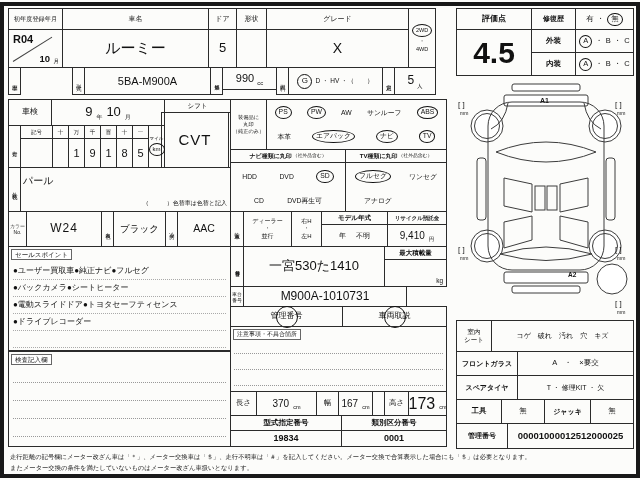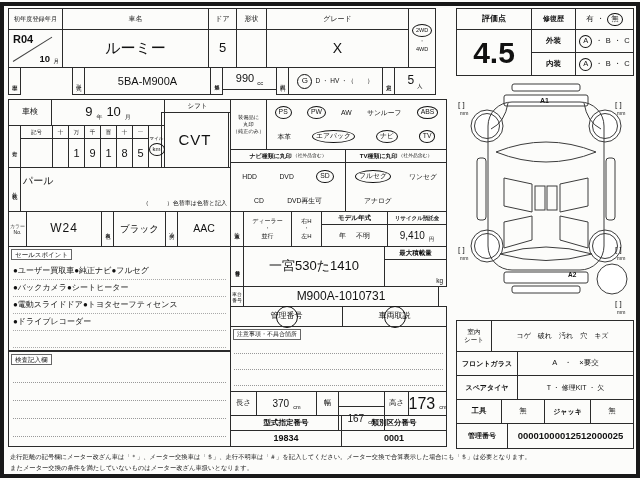--- a/index.html
+++ b/index.html
@@ -228,21 +228,21 @@
   <div class="c" style="left:243px;top:246px;width:142px;height:41px;font-size:13px">一宮530た1410</div>
   <div class="c" style="left:384px;top:246px;width:63px;height:14px;font-size:6.5px;font-weight:bold">最大積載量</div>
   <div class="c" style="left:384px;top:259px;width:63px;height:28px">
     <span style="position:absolute;right:3px;bottom:2px;font-size:6.5px">kg</span>
   </div>
 
   <div class="c col" style="left:230px;top:286px;width:14px;height:21px;font-size:5px;line-height:1.2">
     <span>車台</span>
     <span>番号</span>
   </div>
-  <div class="c" style="left:243px;top:286px;width:196px;height:21px;font-size:12px">M900A-1010731</div>
+  <div class="c" style="left:243px;top:286px;width:164px;height:21px;font-size:12px">M900A-1010731</div>
 
   <div class="c" style="left:230px;top:306px;width:113px;height:21px;font-size:8px">
     <span>管理番号</span>
     <span class="ring"></span>
   </div>
   <div class="c" style="left:342px;top:306px;width:105px;height:21px;font-size:8px">
     <span>車両取説</span>
     <span class="ring"></span>
   </div>
 
@@ -252,21 +252,21 @@
     <div class="dot" style="left:3px;right:3px;top:42px"></div>
     <div class="dot" style="left:3px;right:3px;top:58px"></div>
   </div>
 
   <div class="c" style="left:230px;top:391px;width:27px;height:25px;font-size:7.5px">長さ</div>
   <div class="c" style="left:256px;top:391px;width:61px;height:25px">
     <span style="font-size:10px">370</span>
     <span style="font-size:5.5px;margin:8px 0 0 4px">cm</span>
   </div>
   <div class="c" style="left:316px;top:391px;width:23px;height:25px;font-size:7.5px">幅</div>
-  <div class="c" style="left:338px;top:406px;width:47px;height:25px">
+  <div class="c" style="left:338px;top:391px;width:35px;height:25px">
     <span style="font-size:10px">167</span>
     <span style="font-size:5.5px;margin:8px 0 0 4px">cm</span>
   </div>
   <div class="c" style="left:384px;top:391px;width:25px;height:25px;font-size:7.5px">高さ</div>
   <div class="c" style="left:408px;top:391px;width:39px;height:25px">
     <span style="font-size:16px">173</span>
     <span style="font-size:5.5px;margin:8px 0 0 4px">cm</span>
   </div>
 
   <div class="c" style="left:230px;top:415px;width:112px;height:16px;font-size:7.5px;font-weight:bold">型式指定番号</div>

